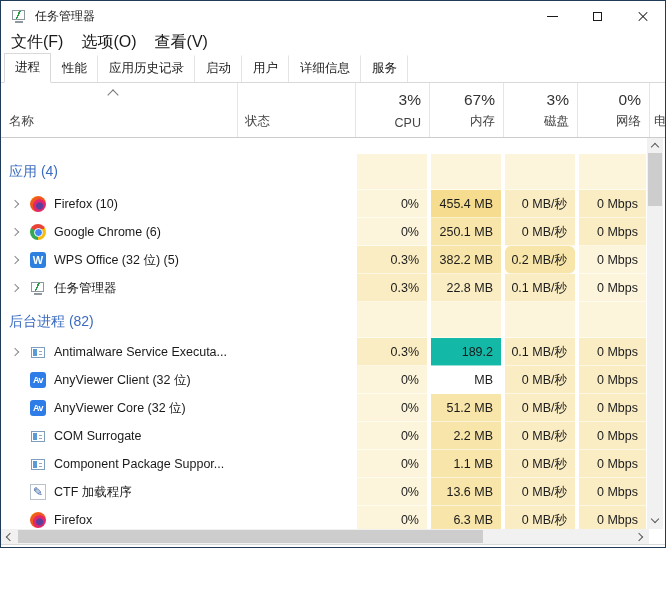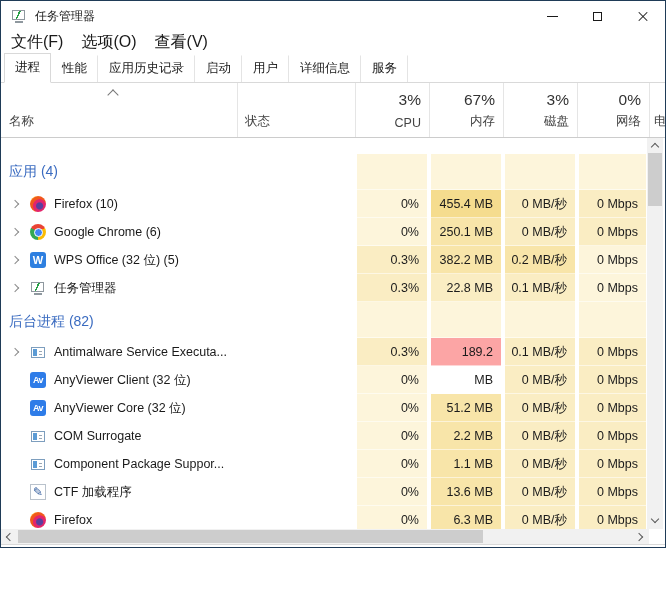--- a/index.html
+++ b/index.html
@@ -197,21 +197,21 @@
         <div class="cell c-mem" style="background: rgb(248, 229, 169); text-align: right;">250.1 MB</div>
         <div class="cell c-disk" style="background: rgb(250, 237, 195);">0 MB/秒</div>
         <div class="cell c-net" style="background: rgb(250, 237, 195);">0 Mbps</div>
         <span class="tree-chevron"></span>
         <span class="ricon icon-chrome"></span>
         <span class="rname">Google Chrome (6)</span>
       </div>
       <div class="prow">
         <div class="cell c-cpu" style="background: rgb(250, 237, 195);">0.3%</div>
         <div class="cell c-mem" style="background: rgb(248, 229, 169);">382.2 MB</div>
-        <div class="cell c-disk" style="background: rgb(248, 229, 169);">0.2 MB/秒</div>
+        <div class="cell c-disk" style="background: rgb(248, 229, 169); border-radius: 6px;">0.2 MB/秒</div>
         <div class="cell c-net" style="background: rgb(253, 245, 219);">0 Mbps</div>
         <span class="tree-chevron"></span>
         <span class="ricon icon-wps"></span>
         <span class="rname">WPS Office (32 位) (5)</span>
       </div>
       <div class="prow">
         <div class="cell c-cpu" style="background: rgb(250, 237, 195);">0.3%</div>
         <div class="cell c-mem" style="background: rgb(250, 237, 195);">22.8 MB</div>
         <div class="cell c-disk" style="background: rgb(250, 237, 195);">0.1 MB/秒</div>
         <div class="cell c-net" style="background: rgb(253, 245, 219);">0 Mbps</div>
@@ -224,21 +224,21 @@
       </div>
       <div class="group-row second">
         <div class="cell c-cpu" style="background: rgb(253, 245, 219);"></div>
         <div class="cell c-mem" style="background: rgb(253, 245, 219);"></div>
         <div class="cell c-disk" style="background: rgb(253, 245, 219);"></div>
         <div class="cell c-net" style="background: rgb(253, 245, 219);"></div>
         <span class="group-label">后台进程 (82)</span>
       </div>
       <div class="prow">
         <div class="cell c-cpu" style="background: rgb(250, 237, 195);">0.3%</div>
-        <div class="cell c-mem" style="background: #fca5a5; padding-left: 19px;">189.2 MB</div>
+        <div class="cell c-mem" style="background: #14b8a6; padding-left: 19px;">189.2 MB</div>
         <div class="cell c-disk" style="background: rgb(250, 237, 195);">0.1 MB/秒</div>
         <div class="cell c-net" style="background: rgb(250, 237, 195);">0 Mbps</div>
         <span class="tree-chevron"></span>
         <span class="ricon icon-window"></span>
         <span class="rname">Antimalware Service Executa...</span>
       </div>
       <div class="prow">
         <div class="cell c-cpu" style="background: rgb(253, 245, 219);">0%</div>
         <div class="cell c-disk" style="background: rgb(250, 237, 195);">0 MB/秒</div>
         <div class="cell c-net" style="background: rgb(250, 237, 195);">0 Mbps</div>

